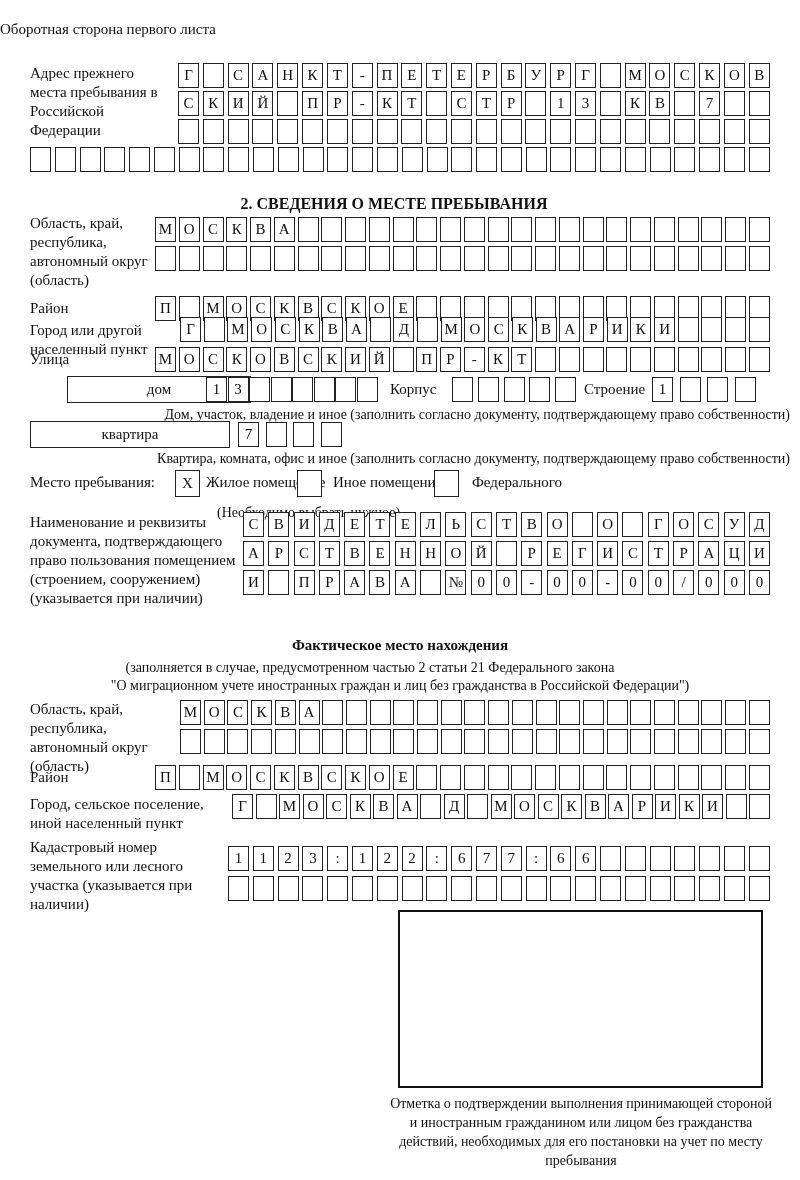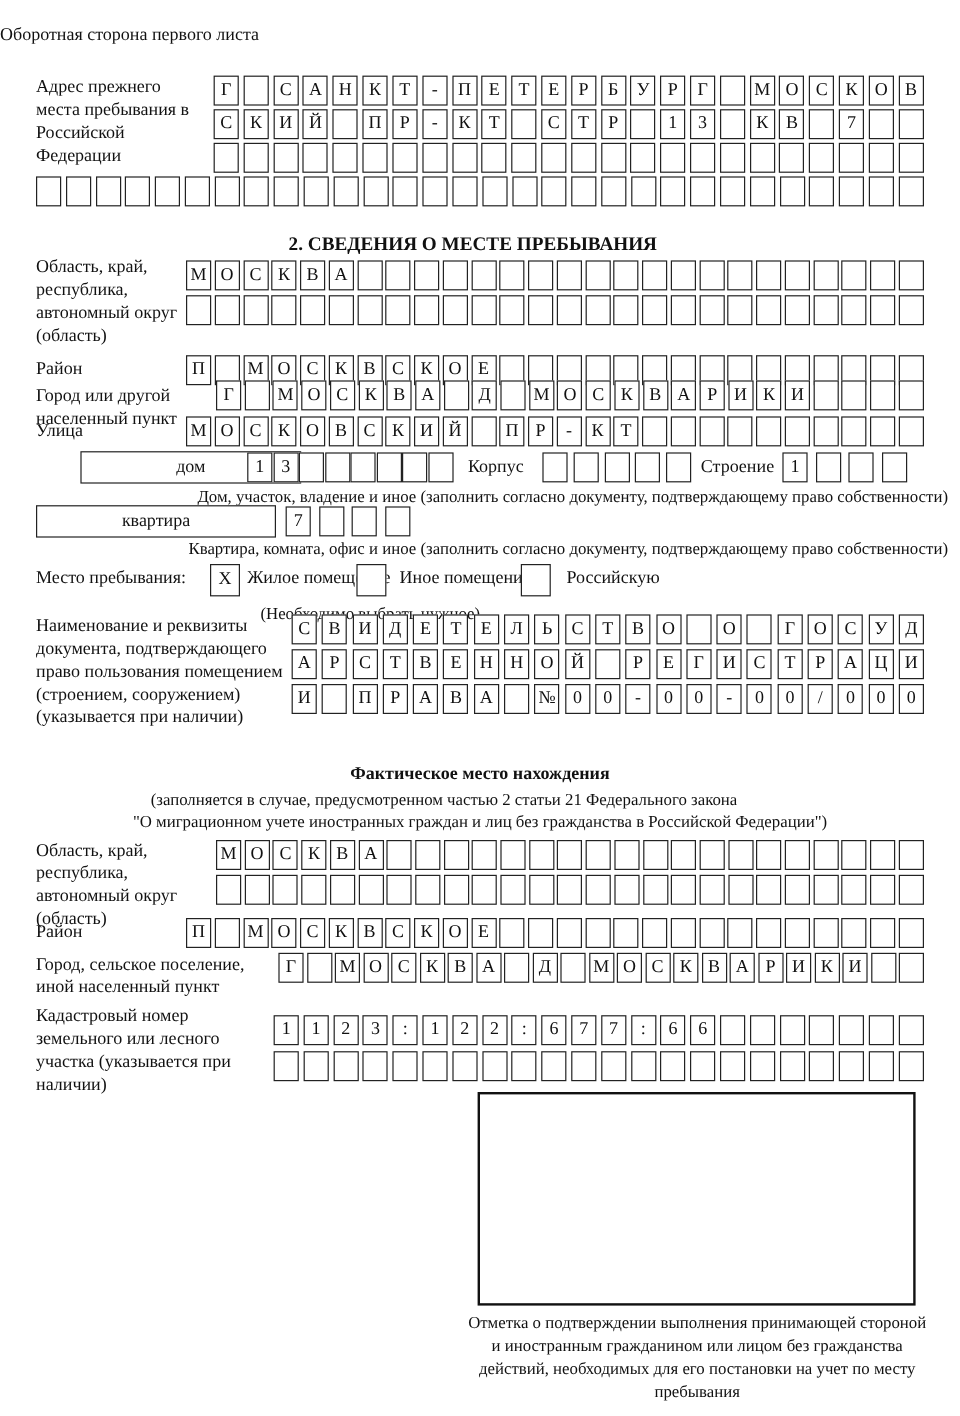--- a/index.html
+++ b/index.html
@@ -362,21 +362,21 @@
       <span class="cell"></span>
     </div>
   <div class="abs note" style="top:450px; left:30px; width:760px;">Квартира, комната, офис и иное (заполнить согласно документу, подтверждающему право собственности)</div>
 
   <div class="abs lbl" style="top:473px; left:30px;">Место пребывания:</div>
   <div class="checkbox" style="top:470px; left:175px;">X</div>
   <div class="abs lbl" style="top:473px; left:206px;">Жилое помещение</div>
   <div class="checkbox" style="top:470px; left:297px;"></div>
   <div class="abs lbl" style="top:473px; left:333px;">Иное помещение</div>
   <div class="checkbox" style="top:470px; left:434px;"></div>
-  <div class="abs lbl" style="top:473px; left:472px;">Российскую</div>
+  <div class="abs lbl" style="top:473px; left:472px;">Федерального</div>
   <div class="abs note" style="top:504px; left:217px;">(Необходимо выбрать нужное)</div>
 
   <div class="abs lbl" style="top:513px; left:30px; width:208px;">Наименование и реквизиты документа, подтверждающего право пользования помещением (строением, сооружением) (указывается при наличии)</div>
   <div class="boxrow" style="top:512px; left:243px; width:527px;">
       <span class="cell">С</span>
       <span class="cell">В</span>
       <span class="cell">И</span>
       <span class="cell">Д</span>
       <span class="cell">Е</span>
       <span class="cell">Т</span>

